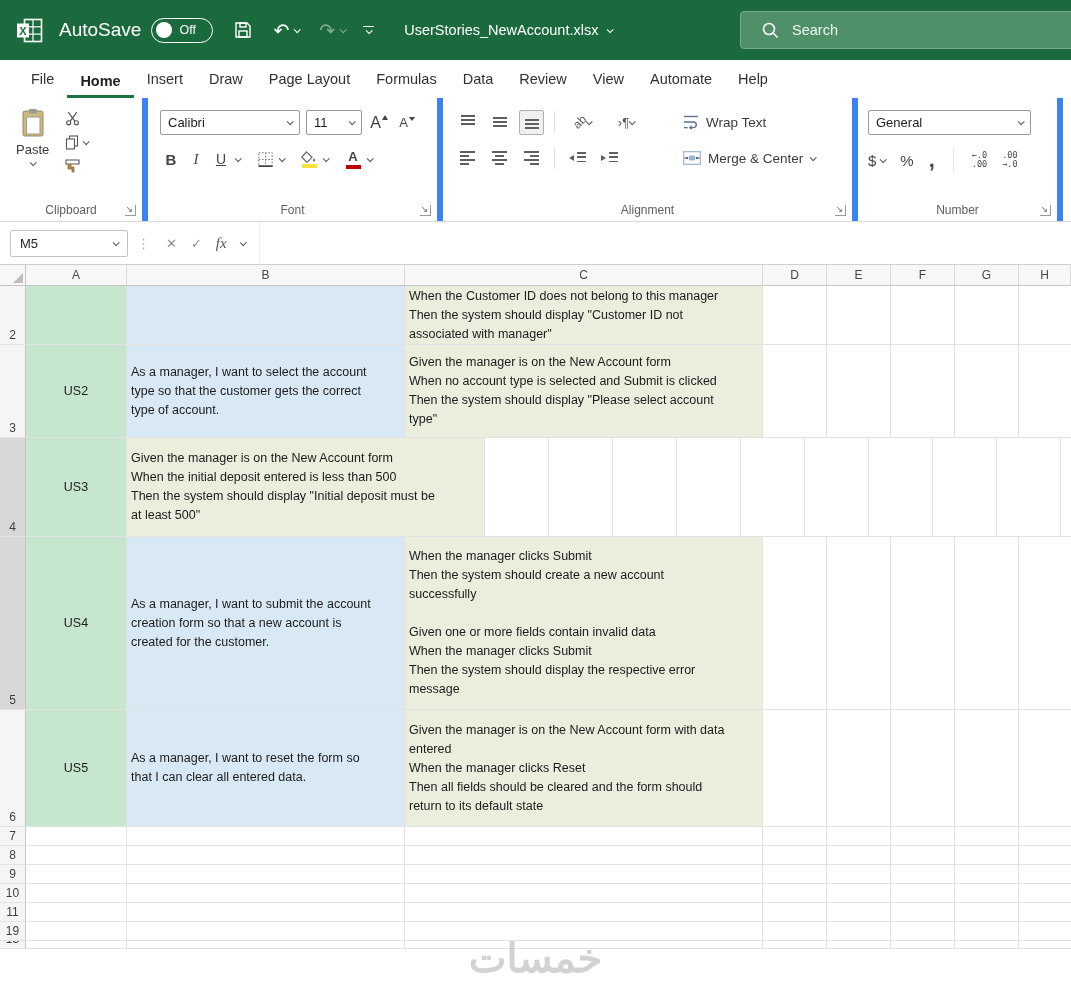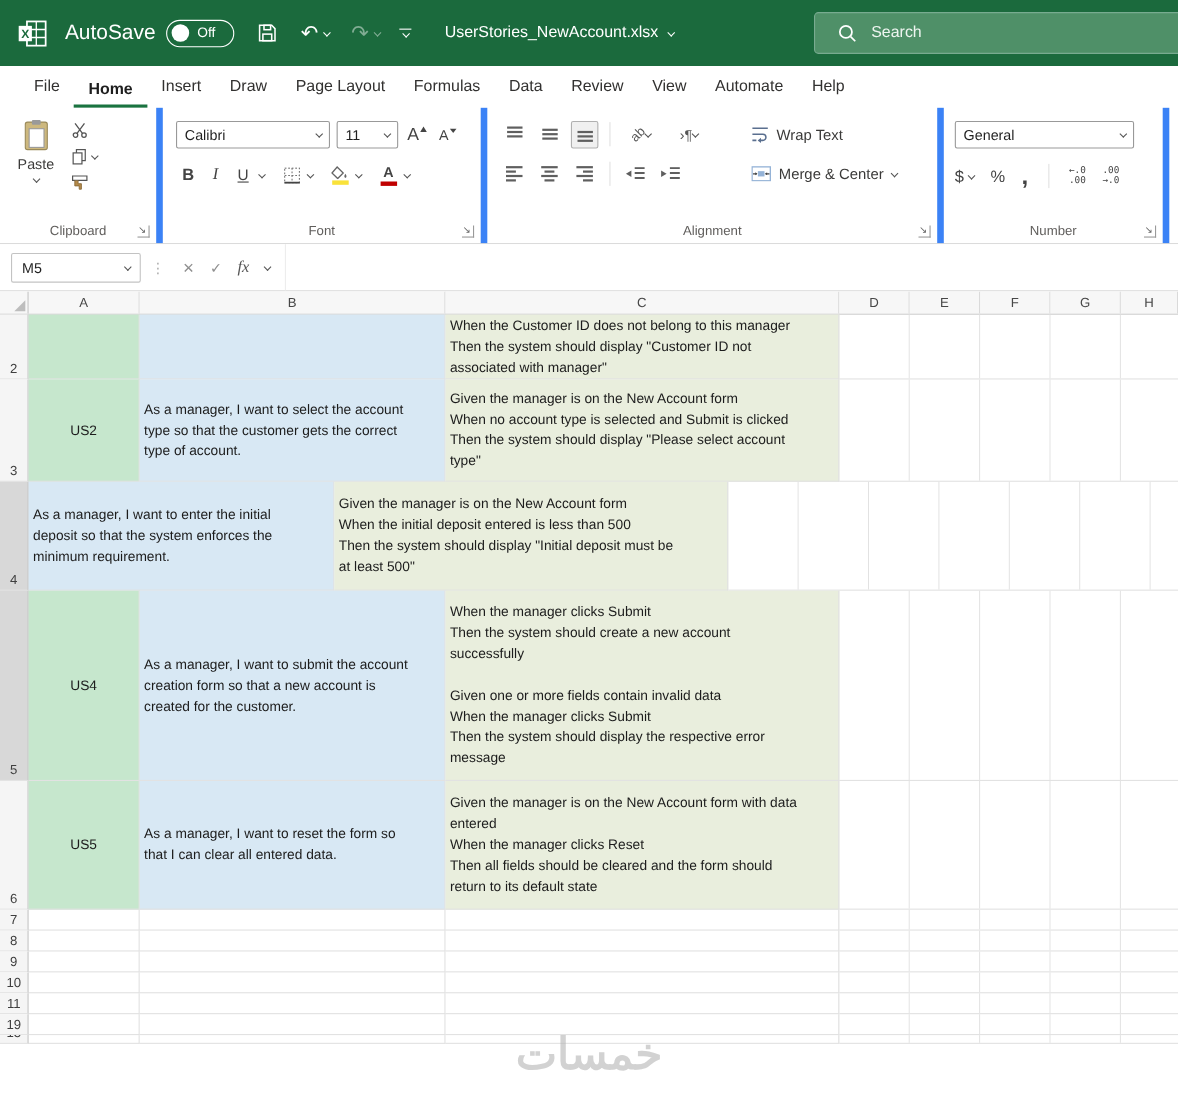--- a/index.html
+++ b/index.html
@@ -494,24 +494,22 @@
           <span class="ctxt">Given the manager is on the New Account form
 When no account type is selected and Submit is clicked
 Then the system should display "Please select account
 type"</span>
         </div>
       <div class="rest"></div>
     </div>
 
     <div class="grow" style="height:99px">
       <div class="rh sel">4</div>
-      <div class="cell wB fb2">
-          <span class="ctxt">As a manager, I want to enter the initial
-deposit so that the system enforces the
-minimum requirement.</span>
+      <div class="cell wA fa">
+          <span class="ctxt ctr">US3</span>
         </div>
       <div class="cell wC fc">
           <span class="ctxt">Given the manager is on the New Account form
 When the initial deposit entered is less than 500
 Then the system should display "Initial deposit must be
 at least 500"</span>
         </div>
       <div class="rest"></div>
     </div>
 

